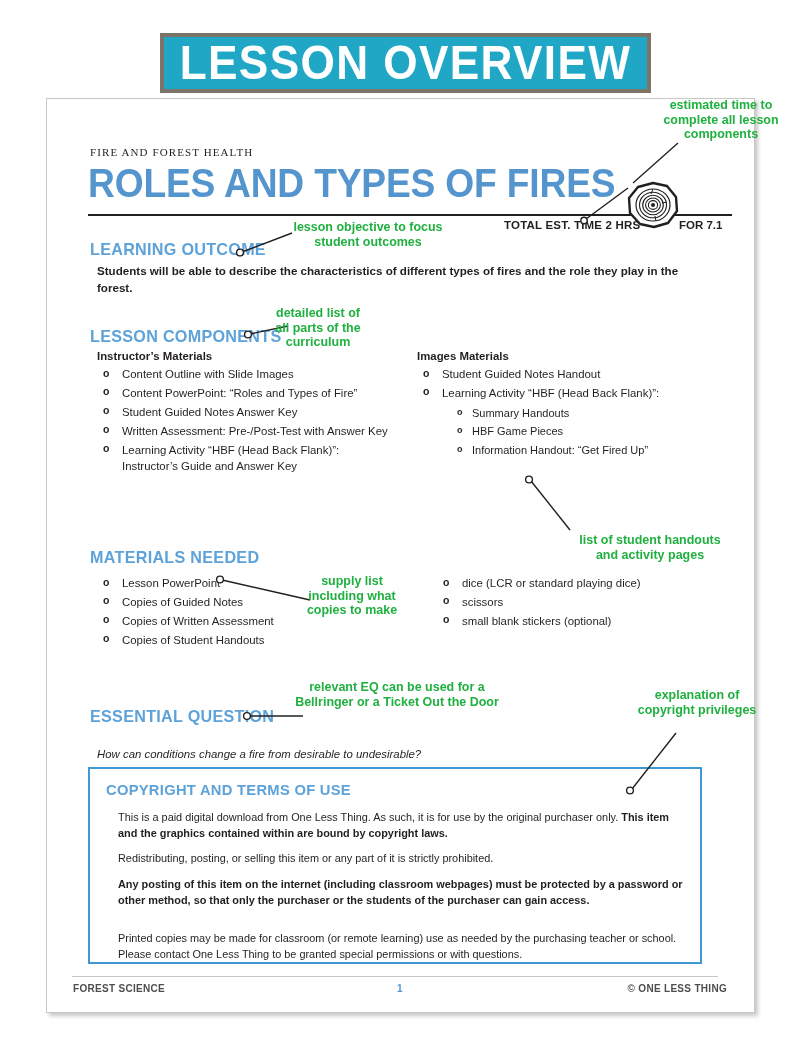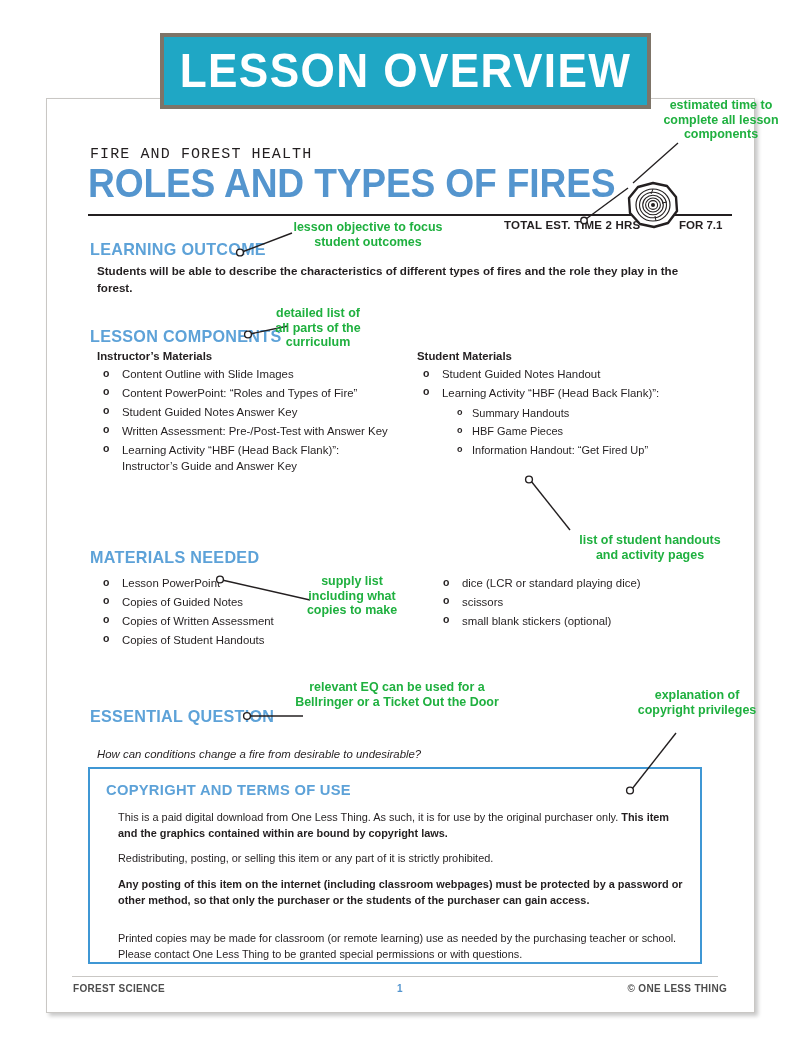--- a/index.html
+++ b/index.html
@@ -18,42 +18,42 @@
     width: 709px; height: 915px;
     background: #fff;
     border: 1px solid #c9c7c4;
     box-shadow: 3px 3px 4px rgba(0,0,0,0.22);
   }
 
   
   .banner {
     position: absolute;
     left: 160px; top: 33px;
-    width: 491px; height: 76px;
+    width: 491px; height: 60px;
     background: #1fa7c5;
     border: 4px solid #7d7468;
     display: flex; align-items: center; justify-content: center;
   }
   .banner-text {
     color: #ffffff;
     font-family: "Liberation Sans Narrow", "Liberation Sans", sans-serif;
     font-weight: bold;
     font-size: 48px;
     letter-spacing: 1.5px;
     transform: scaleX(0.92);
     line-height: 1;
     white-space: nowrap;
   }
 
   
   .kicker {
     position: absolute;
     left: 90px; top: 146px;
-    font-family: Liberation Mono, monospace;
-    font-size: 15px;
+    font-family: Liberation Serif, serif;
+    font-size: 11px;
     letter-spacing: 1.1px;
     color: #231f20;
   }
   .doc-title {
     position: absolute;
     left: 88px; top: 162px;
     font-family: "Liberation Sans Narrow", "Liberation Sans", sans-serif;
     font-weight: bold;
     font-size: 40px;
     line-height: 1.05;
@@ -268,21 +268,21 @@
 
   <div class="col-head" style="left:97px; top:350px;">Instructor’s Materials</div>
   <ul class="bullets" id="instructor-list" style="left:97px; top:366px; width:300px;">
       <li>Content Outline with Slide Images</li>
       <li>Content PowerPoint: “Roles and Types of Fire”</li>
       <li>Student Guided Notes Answer Key</li>
       <li>Written Assessment: Pre-/Post-Test with Answer Key</li>
       <li>Learning Activity “HBF (Head Back Flank)”: Instructor’s Guide and Answer Key</li>
     </ul>
 
-  <div class="col-head" style="left:417px; top:350px;">Student Materials</div>
+  <div class="col-head" style="left:417px; top:350px;">Images Materials</div>
   <ul class="bullets" id="student-list" style="left:417px; top:366px; width:290px;">
       <li>Student Guided Notes Handout</li>
       <li>Learning Activity “HBF (Head Back Flank)”:</li>
     </ul>
   <ul class="bullets sub" id="student-sublist" style="left:447px; top:405px; width:270px;">
       <li>Summary Handouts</li>
       <li>HBF Game Pieces</li>
       <li>Information Handout: “Get Fired Up”</li>
     </ul>
 

